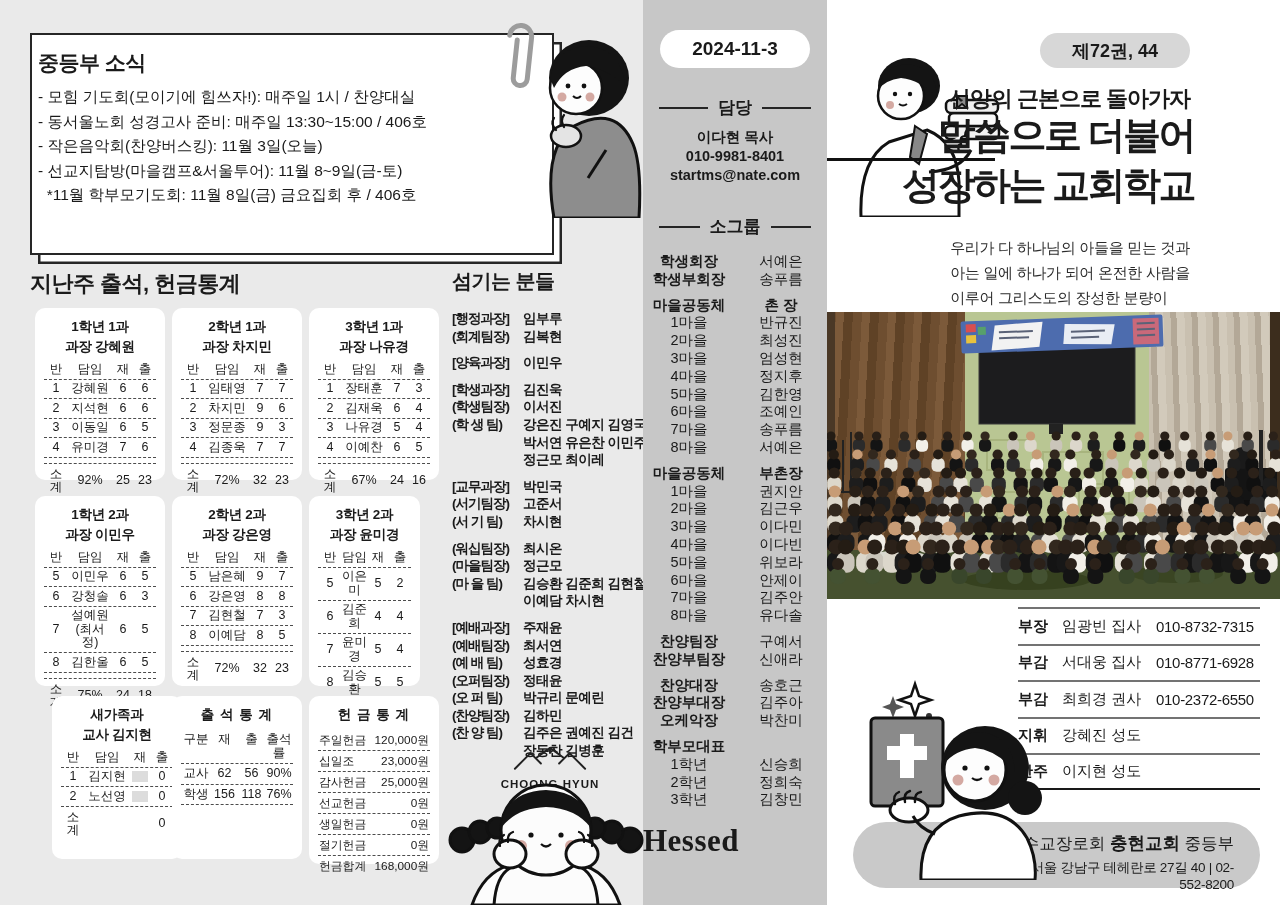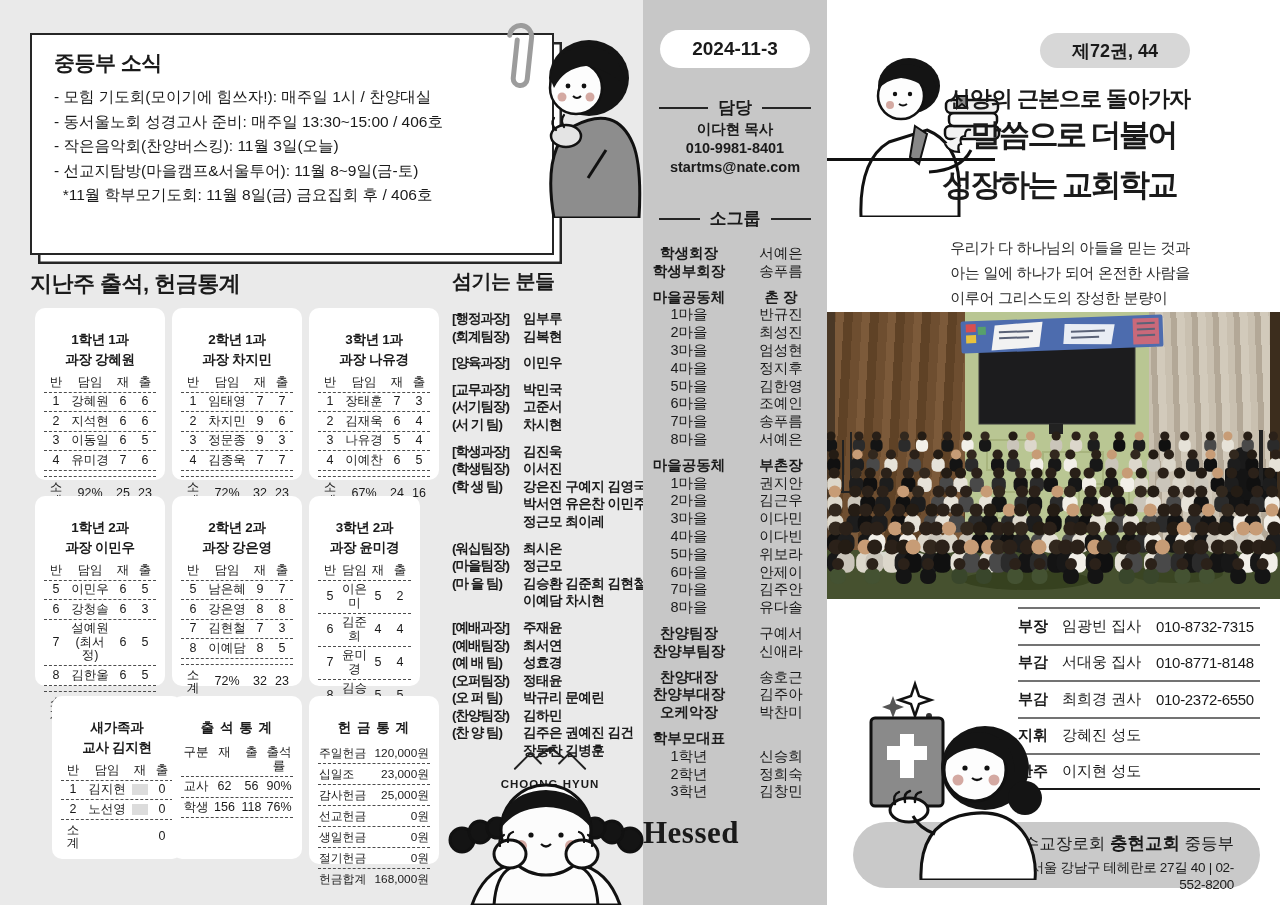--- a/index.html
+++ b/index.html
@@ -4,28 +4,28 @@
 <style>
 *{margin:0;padding:0;box-sizing:border-box}
 body{font-family:"Liberation Sans","DejaVu Sans",sans-serif;color:#1a1a1a;background:#888}
 #page{position:relative;width:1280px;height:905px;overflow:hidden;background:#fff}
 
 .left-page{position:absolute;left:0;top:0;width:643px;height:905px;background:#eaeaea}
 .mid-strip{position:absolute;left:643px;top:0;width:184px;height:905px;background:#c7c7c7}
 .right-page{position:absolute;left:827px;top:0;width:391px;height:905px;background:#fff}
 
 .news-box{position:absolute;left:30px;top:33px;width:524px;height:222px;background:#fff;
- border:2.5px solid #262626;box-shadow:8px 9px 0 -2.5px #fff,8px 9px 0 0 #262626;padding:14px 22px;z-index:2}
+ border:2.5px solid #262626;box-shadow:8px 9px 0 -2.5px #fff,8px 9px 0 0 #262626;padding:14px 6px;z-index:2}
 .news-title{font-size:21px;font-weight:800;letter-spacing:-0.5px;margin-bottom:8px}
 .news-item{font-size:15.5px;line-height:24.5px;white-space:pre-wrap;font-weight:500}
 .clip{position:absolute;left:494px;top:6px;z-index:4}
 .peek{position:absolute;left:526px;top:26px;z-index:3}
 
 .stats-title{position:absolute;left:30px;top:269px;font-size:22px;font-weight:800;letter-spacing:-0.5px}
-.card{position:absolute;background:#fff;border-radius:10px;padding:22px 9px 8px;display:flex;flex-direction:column;font-size:12.5px}
+.card{position:absolute;background:#fff;border-radius:10px;padding:9px 9px 8px;display:flex;flex-direction:column;font-size:12.5px}
 .t-grade,.t-leader{text-align:center;font-weight:700;font-size:13.5px;line-height:20px;letter-spacing:-0.3px}
 .t-leader{margin-bottom:3px}
 .trow{display:grid;grid-template-columns:24px 1fr 22px 22px;border-bottom:1.5px dashed #4c4c4c;padding:2.5px 0;text-align:center;align-items:center;line-height:13.5px}
 .trow span{white-space:pre-line}
 .trow.sub{border-bottom:none;padding-top:4px}
 .tspacer{flex:1;border-bottom:1.5px dashed #4c4c4c;min-height:6px}
 .gbox{width:16px;height:11px;background:#dcdcdc;margin:0 auto}
 .att-row{display:grid;grid-template-columns:30px 27px 27px 1fr;border-bottom:1.5px dashed #4c4c4c;padding:3px 0;text-align:center;line-height:13.5px}
 .off-row{display:flex;justify-content:space-between;border-bottom:1.5px dashed #4c4c4c;padding:3.5px 1px;font-size:11.8px;line-height:13px}
 .off-row:last-child{border-bottom:none}
@@ -50,21 +50,21 @@
 .s-rows{margin-top:15px}
 .s-row{display:grid;grid-template-columns:92px 1fr;font-size:14.5px;line-height:17.8px;text-align:center;font-weight:500}
 .s-gap{height:8px}
 .b{font-weight:700}
 .brand{margin-top:14px;font-family:"Liberation Serif","DejaVu Serif",serif;font-weight:700;font-size:31px;letter-spacing:0.5px}
 
 .issue-pill{position:absolute;right:28px;top:33px;width:150px;height:35px;background:#d7d7d7;border-radius:18px;font-size:18px;font-weight:700;display:flex;align-items:center;justify-content:center}
 .books-man{position:absolute;left:6px;top:52px}
 .hdr-line{position:absolute;left:0;top:158px;width:168px;height:3px;background:#111}
 .slogan{position:absolute;right:28px;top:84px;font-size:22px;font-weight:800;letter-spacing:-1px}
-.big-title{position:absolute;right:42px;font-size:31px;font-weight:800;letter-spacing:-2.5px;line-height:48px;white-space:nowrap}
+.big-title{position:absolute;right:24px;font-size:38px;font-weight:800;letter-spacing:-2.5px;line-height:48px;white-space:nowrap}
 .t1{top:111px}.t2{top:161px}
 .verse{position:absolute;right:28px;top:235px;text-align:left;font-size:15px;line-height:25px;color:#2b2b2b;white-space:pre-line;font-weight:500;letter-spacing:-0.3px}
 
 .photo{position:absolute;left:0;top:312px;width:453px;height:287px;overflow:hidden;background:#b9c693}
 .ph-wood-l{position:absolute;left:0;top:0;width:150px;height:250px;background:repeating-linear-gradient(93deg,#6e4e30 0 9px,#7c5a3a 9px 17px,#5f4226 17px 26px)}
 .ph-wood-r{position:absolute;right:0;top:0;width:150px;height:250px;background:repeating-linear-gradient(88deg,#c9c0b0 0 7px,#b3a897 7px 13px,#d2cabb 13px 21px)}
 .ph-edge-l{position:absolute;left:0;top:0;width:8px;height:250px;background:#4a3826}
 .ph-edge-r{position:absolute;right:0;top:0;width:10px;height:250px;background:#3c2d1d}
 .photo svg{position:absolute;left:0;top:0}
 
@@ -463,46 +463,46 @@
             </div>
           </div>
           <div class="serv-group">
             <div class="serv-row">
               <span class="lb">[양육과장]</span>
               <span class="nm">이민우</span>
             </div>
           </div>
           <div class="serv-group">
             <div class="serv-row">
-              <span class="lb">[교무과장]</span>
-              <span class="nm">박민국</span>
-            </div>
-            <div class="serv-row">
-              <span class="lb">(서기팀장)</span>
-              <span class="nm">고준서</span>
-            </div>
-            <div class="serv-row">
-              <span class="lb">(서 기 팀)</span>
-              <span class="nm">차시현</span>
-            </div>
-          </div>
-          <div class="serv-group">
-            <div class="serv-row">
               <span class="lb">[학생과장]</span>
               <span class="nm">김진욱</span>
             </div>
             <div class="serv-row">
               <span class="lb">(학생팀장)</span>
               <span class="nm">이서진</span>
             </div>
             <div class="serv-row">
               <span class="lb">(학 생 팀)</span>
               <span class="nm">강은진 구예지 김영국
 박서연 유은찬 이민주
 정근모 최이레</span>
+            </div>
+          </div>
+          <div class="serv-group">
+            <div class="serv-row">
+              <span class="lb">[교무과장]</span>
+              <span class="nm">박민국</span>
+            </div>
+            <div class="serv-row">
+              <span class="lb">(서기팀장)</span>
+              <span class="nm">고준서</span>
+            </div>
+            <div class="serv-row">
+              <span class="lb">(서 기 팀)</span>
+              <span class="nm">차시현</span>
             </div>
           </div>
           <div class="serv-group">
             <div class="serv-row">
               <span class="lb">(워십팀장)</span>
               <span class="nm">최시온</span>
             </div>
             <div class="serv-row">
               <span class="lb">(마을팀장)</span>
               <span class="nm">정근모</span>
@@ -584,21 +584,21 @@
   </div>
 
   <div class="mid-strip">
     <div class="date-pill">2024-11-3</div>
 
     <div class="sec-head" style="margin-top:28px">
       <span class="ln"></span>
       <span>담당</span>
       <span class="ln"></span>
     </div>
-    <div style="margin-top:1px">
+    <div style="margin-top:9px">
       <div class="mgr-line">이다현 목사</div>
       <div class="mgr-line">010-9981-8401</div>
       <div class="mgr-line">startms@nate.com</div>
     </div>
 
     <div class="sec-head" style="margin-top:30px">
       <span class="ln"></span>
       <span>소그룹</span>
       <span class="ln"></span>
     </div>
@@ -1217,21 +1217,21 @@
 
     <div class="contacts">
         <div class="ct-row">
           <span class="ct-role">부장</span>
           <span>임광빈 집사</span>
           <span class="ct-phone">010-8732-7315</span>
         </div>
         <div class="ct-row">
           <span class="ct-role">부감</span>
           <span>서대웅 집사</span>
-          <span class="ct-phone">010-8771-8148</span>
+          <span class="ct-phone">010-8771-6928</span>
         </div>
         <div class="ct-row">
           <span class="ct-role">부감</span>
           <span>최희경 권사</span>
           <span class="ct-phone">010-2372-6550</span>
         </div>
         <div class="ct-row">
           <span class="ct-role">지휘</span>
           <span>강혜진 성도</span>
           <span class="ct-phone"></span>

